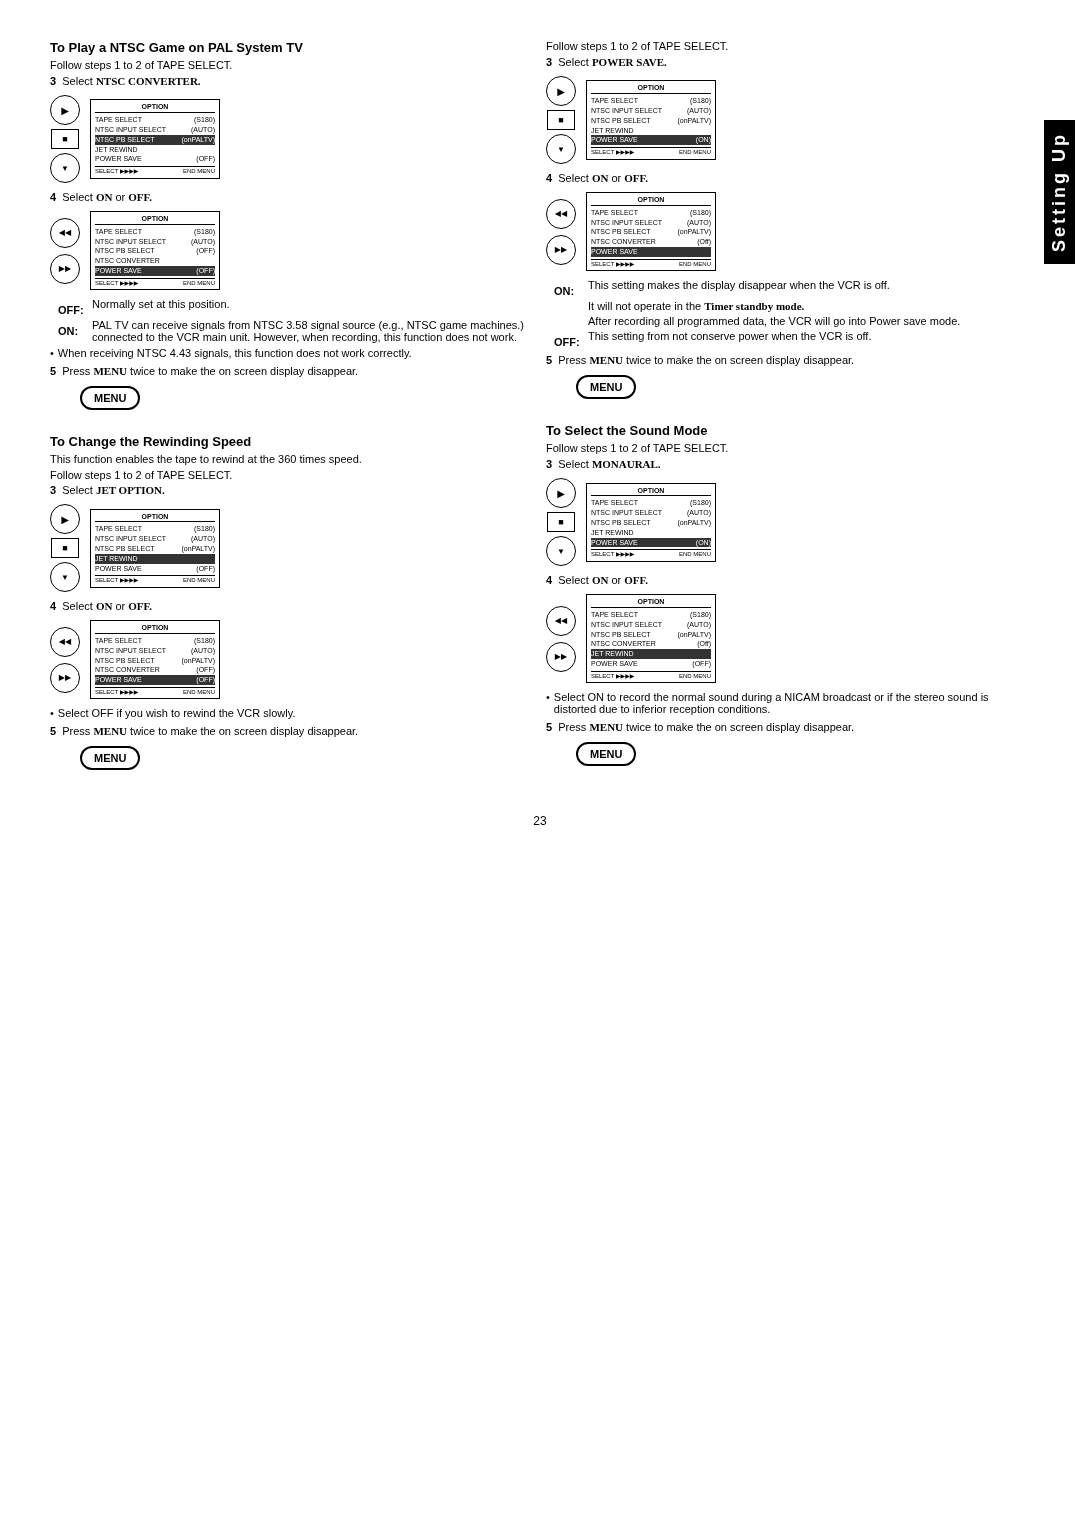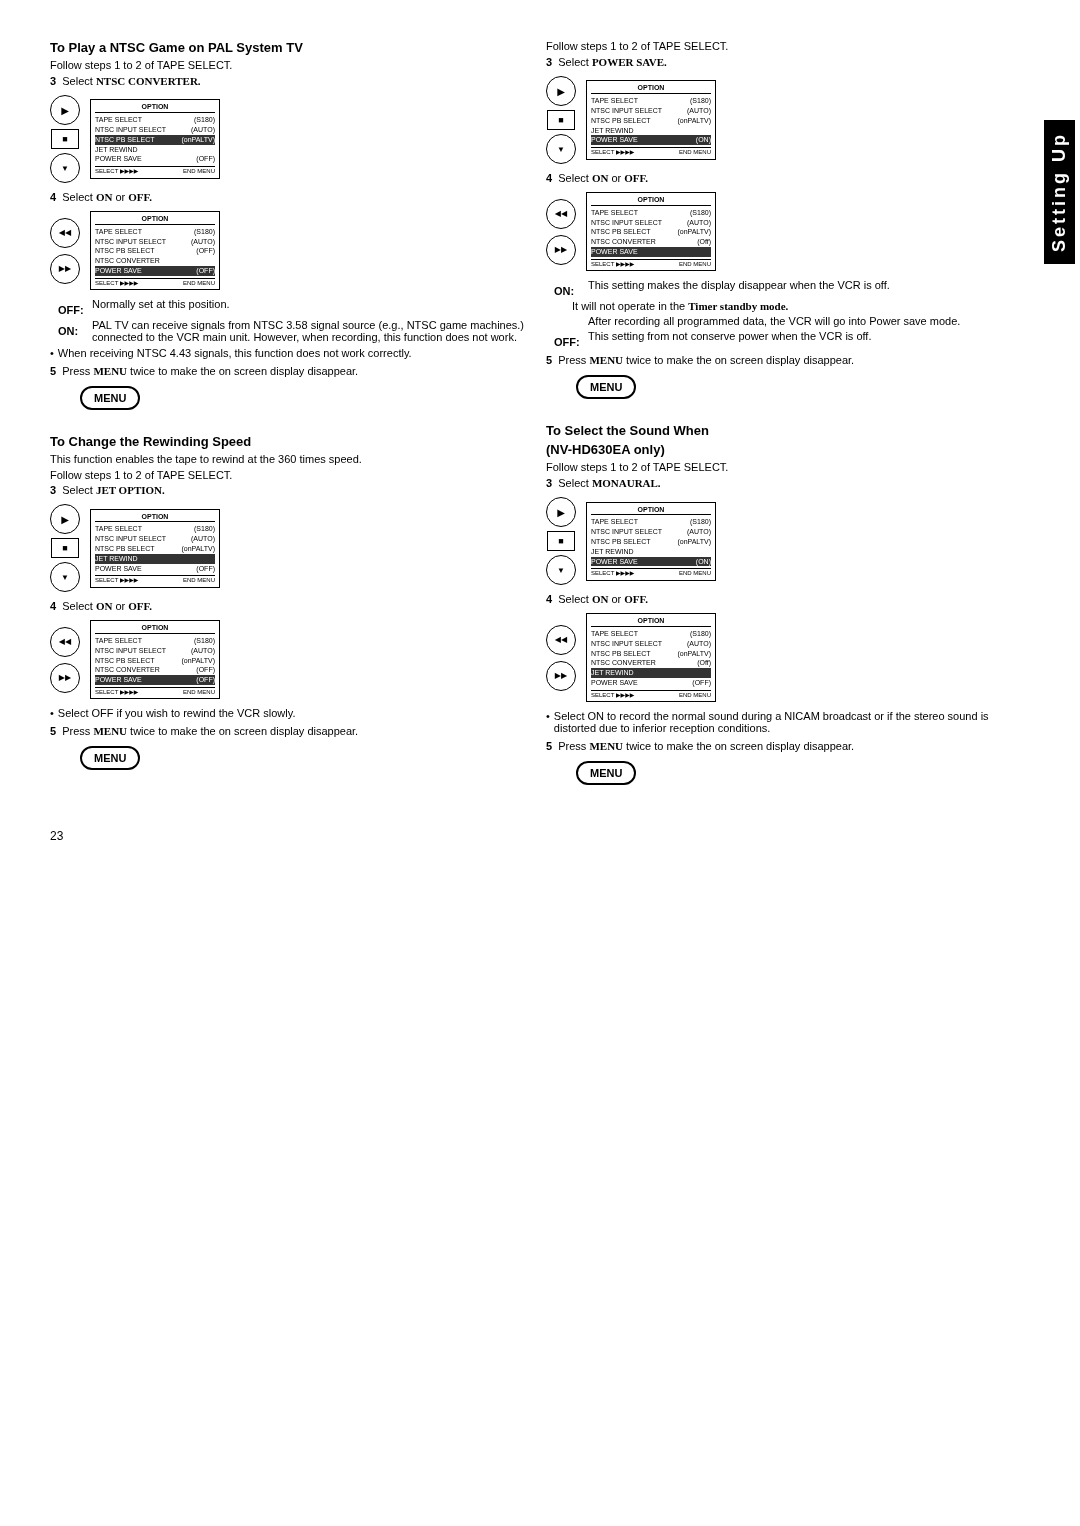--- a/index.html
+++ b/index.html
@@ -408,43 +408,42 @@
                 <span>END MENU</span>
               </div>
           </div>
         </div>
 
         <div class="off-on-list">
           <div class="off-on-item">
             <span class="off-on-label">ON:</span>
             <span>This setting makes the display disappear when the VCR is off.</span>
           </div>
-          <div class="off-on-item" style="margin-left:18px;">
+          <div class="off-on-item" style="margin-left:34px;">
             <span>It will not operate in the <span class="bold">Timer standby mode.</span></span>
           </div>
           <div class="off-on-item" style="margin-left:34px;">
             <span>After recording all programmed data, the VCR will go into Power save mode.</span>
           </div>
           <div class="off-on-item">
             <span class="off-on-label">OFF:</span>
             <span>This setting from not conserve power when the VCR is off.</span>
           </div>
         </div>
 
         <div class="step-line" style="margin-top:6px;"><span class="step-num">5</span>&nbsp;&nbsp;Press <span class="bold">MENU</span> twice to make the on screen display disappear.</div>
         <div style="display:flex;align-items:center;justify-content:flex-start;margin-left:30px;">
           <div class="menu-btn">
               <span>MENU</span>
             </div>
         </div>
       </div>
 
       <div class="section-block">
-        <div class="section-title">To Select the Sound When</div>
-        <div class="section-title">(NV-HD630EA only)</div>
+        <div class="section-title">To Select the Sound Mode</div>
         <div class="section-subtitle" style="margin-top:4px;">Follow steps 1 to 2 of TAPE SELECT.</div>
         <div class="step-line"><span class="step-num">3</span>&nbsp;&nbsp;Select <span class="bold">MONAURAL.</span></div>
 
         <div class="image-row">
           <div class="vcr-remote">
             <div class="vcr-btn">▶</div>
             <div class="vcr-btn-sq">■</div>
             <div class="vcr-btn" style="font-size:8px;">▼</div>
           </div>
           <div class="option-box">
@@ -538,14 +537,14 @@
     writing-mode: vertical-lr;
     transform: rotate(180deg);
     font-size: 18px;
     font-weight: bold;
     color: #fff;
     background: #000;
     padding: 12px 5px;
     letter-spacing: 3px;
   ">Setting Up</div>
 
-  <div style="text-align:left; margin-top:20px; font-size:12px;">23</div>
+  <div style="text-align:center; margin-top:20px; font-size:12px;">23</div>
 </div>
 
 </body></html>

